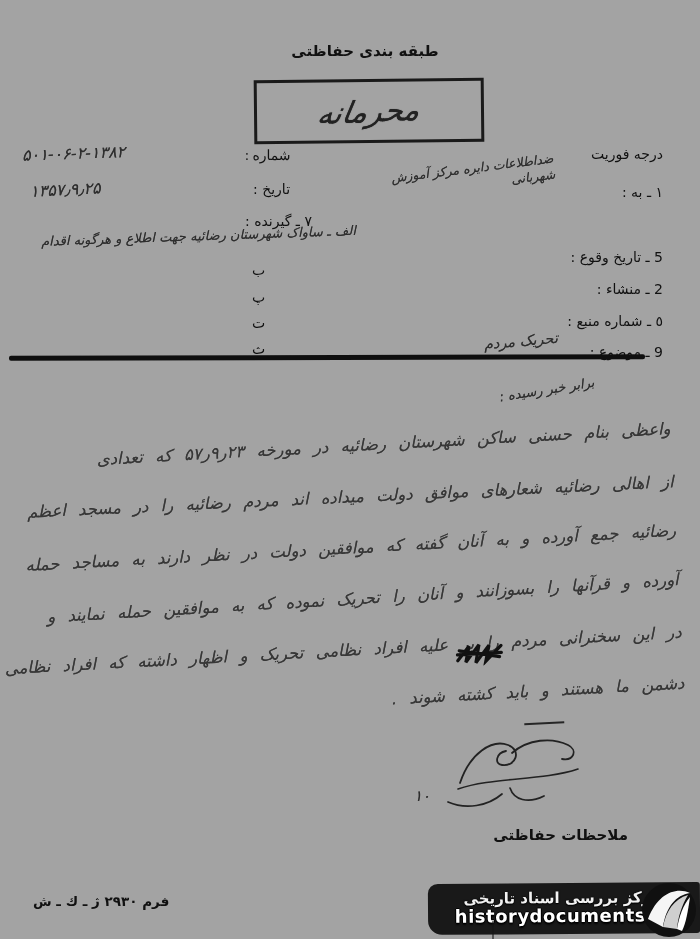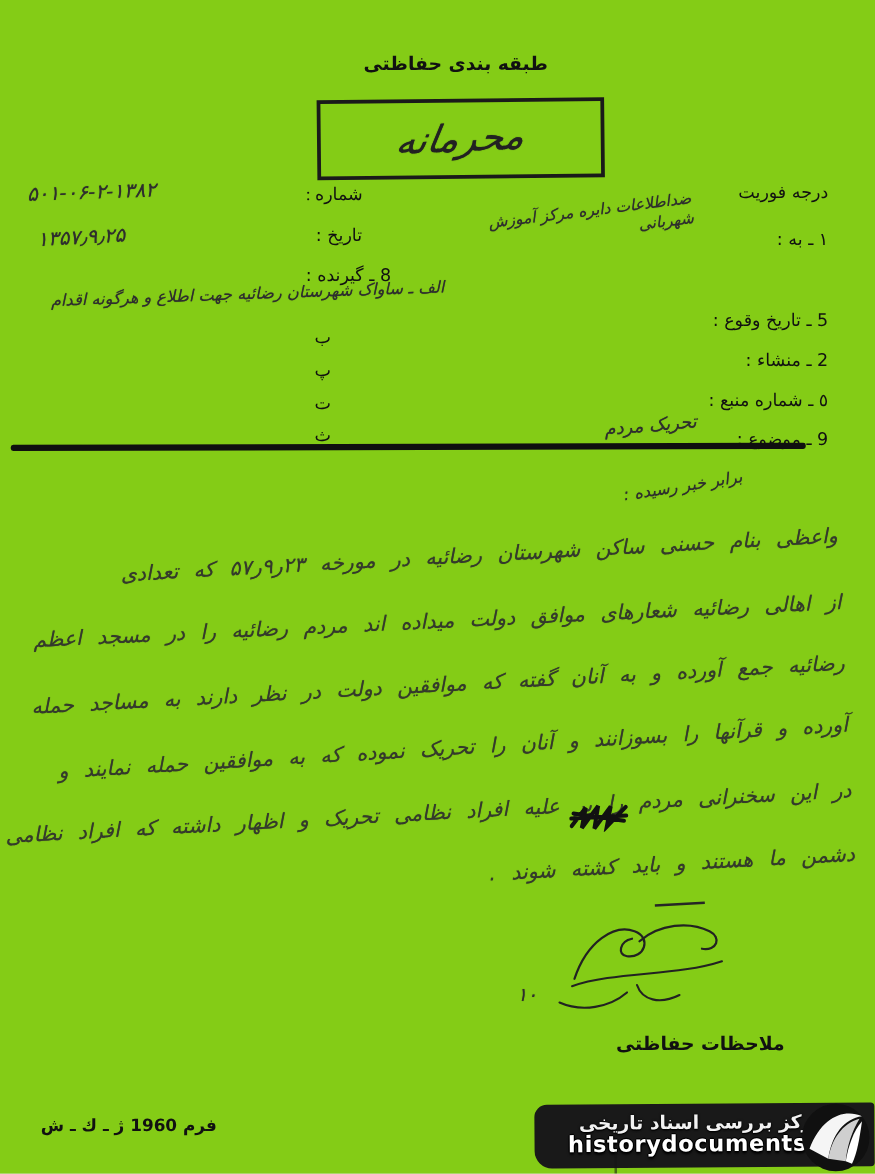--- a/index.html
+++ b/index.html
@@ -1,20 +1,20 @@
 <!DOCTYPE html>
 <html lang="fa" dir="rtl"><head>
 <meta charset="utf-8">
 <style>
   html,body{margin:0;padding:0;background:#e8e8e8;}
   .page{
     position:relative;
     width:700px;height:939px;
     margin:0 auto;
-    background:#84cc16;
+    background:#a3a3a3;
     overflow:hidden;
     font-family:"DejaVu Sans",sans-serif;
     color:#1c1c1c;
     direction:rtl;
   }
   .abs{position:absolute;}
   .printed{font-size:14px;color:#111;white-space:nowrap;}
   .printed-bold{font-weight:bold;}
   .hand{
     font-style:italic;
@@ -96,21 +96,21 @@
   <div class="abs stamp-box">
     <span class="stamp-text">محرمانه</span>
   </div>
 
   <div class="abs printed" style="left:245px;top:147px;font-family:Liberation Serif, serif;">شماره :</div>
   <div class="abs hand" style="left:22px;top:142px;width:215px;font-size:16px;direction:ltr;text-align:left;letter-spacing:2px;transform:rotate(-2deg);">۵۰۱-۰۶-۲-۱۳۸۲</div>
 
   <div class="abs printed" style="left:253px;top:181px;">تاریخ :</div>
   <div class="abs hand" style="left:30px;top:178px;width:150px;font-size:16px;direction:ltr;text-align:left;letter-spacing:2px;transform:rotate(-3deg);">۱۳۵۷٫۹٫۲۵</div>
 
-  <div class="abs printed" style="left:245px;top:213px;">8 ـ گیرنده :</div>
+  <div class="abs printed" style="left:245px;top:213px;">٧ ـ گیرنده :</div>
   <div class="abs hand" style="left:4px;top:229px;width:352px;font-size:13px;white-space:nowrap;transform:rotate(-2deg);">الف ـ ساواک شهرستان رضائیه جهت اطلاع و هرگونه اقدام</div>
 
   <div class="abs printed" style="left:252px;top:262px;">ب</div>
   <div class="abs printed" style="left:252px;top:289px;">پ</div>
   <div class="abs printed" style="left:252px;top:315px;">ت</div>
   <div class="abs printed" style="left:252px;top:341px;">ث</div>
 
   <div class="abs printed" style="right:37px;top:146px;">درجه فوریت</div>
 
   <div class="abs printed" style="right:37px;top:184px;">١ ـ به :</div>
@@ -147,21 +147,21 @@
     <path d="M6 58 C 40 46, 90 50, 126 38" stroke="#222" stroke-width="1.6" fill="none" stroke-linecap="round"></path>
   </svg>
 
   <div class="abs hand" style="left:414px;top:787px;font-size:15px;direction:ltr;">۱۰</div>
   <svg class="abs" style="left:444px;top:780px;" width="110" height="32" viewBox="0 0 110 32">
     <path d="M4 22 C 22 30, 44 26, 58 14 M66 8 C 70 20, 84 24, 100 16" stroke="#222" stroke-width="1.7" fill="none" stroke-linecap="round"></path>
   </svg>
 
   <div class="abs printed printed-bold" style="right:72px;top:826px;font-size:15px;">ملاحظات حفاظتی</div>
 
-  <div class="abs printed" style="left:33px;top:893px;font-size:13.5px;font-weight:bold;letter-spacing:1px;">فرم 1960 ژ ـ ك ـ ش</div>
+  <div class="abs printed" style="left:33px;top:893px;font-size:13.5px;font-weight:bold;letter-spacing:1px;">فرم ۲۹۳۰ ژ ـ ك ـ ش</div>
 
   <div class="abs watermark-band">
     <div class="wm-fa">مرکز بررسی اسناد تاریخی</div>
     <div class="wm-url">historydocuments.ir</div>
   </div>
 
   <svg class="abs wm-logo" width="64" height="58" viewBox="0 0 64 58">
     <circle cx="33" cy="29" r="27" fill="#101010"></circle>
     <path d="M12 38 C 22 12, 40 6, 54 12 C 40 14, 30 26, 27 46 Z" fill="#f5f5f5"></path>
     <path d="M27 46 C 30 30, 38 18, 52 14 C 46 24, 42 36, 41 48 Z" fill="#cfcfcf"></path>

